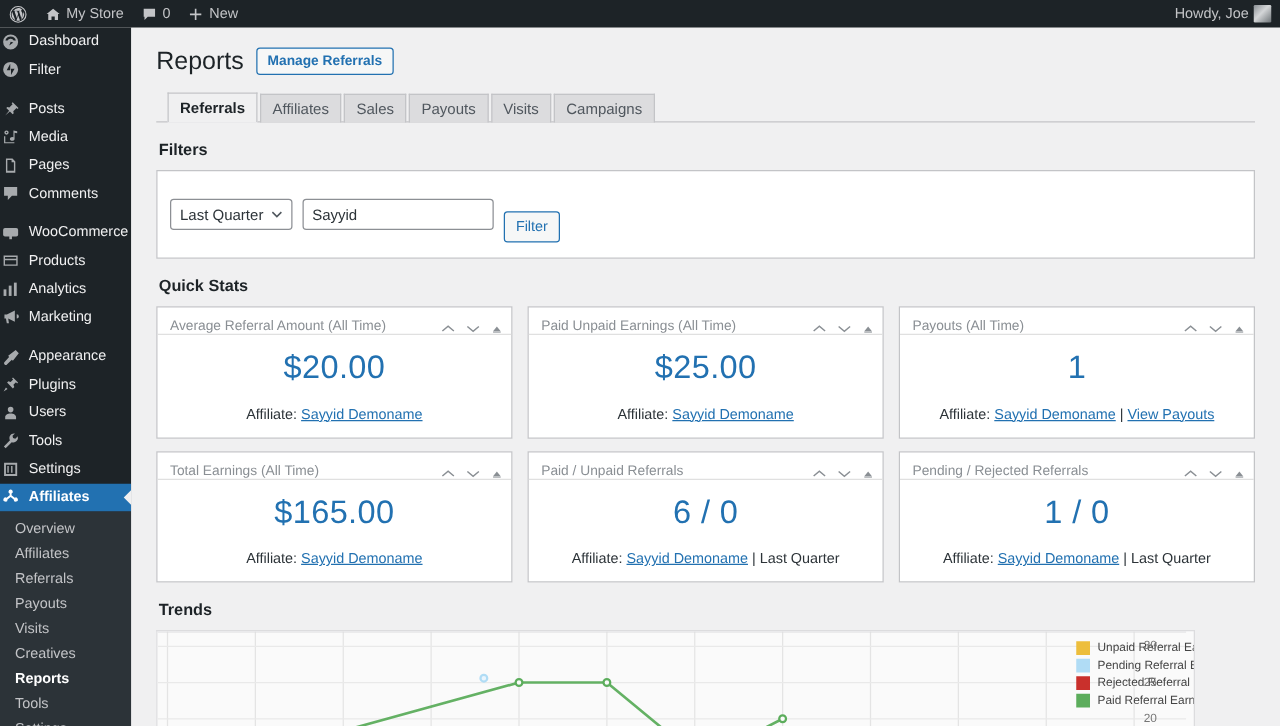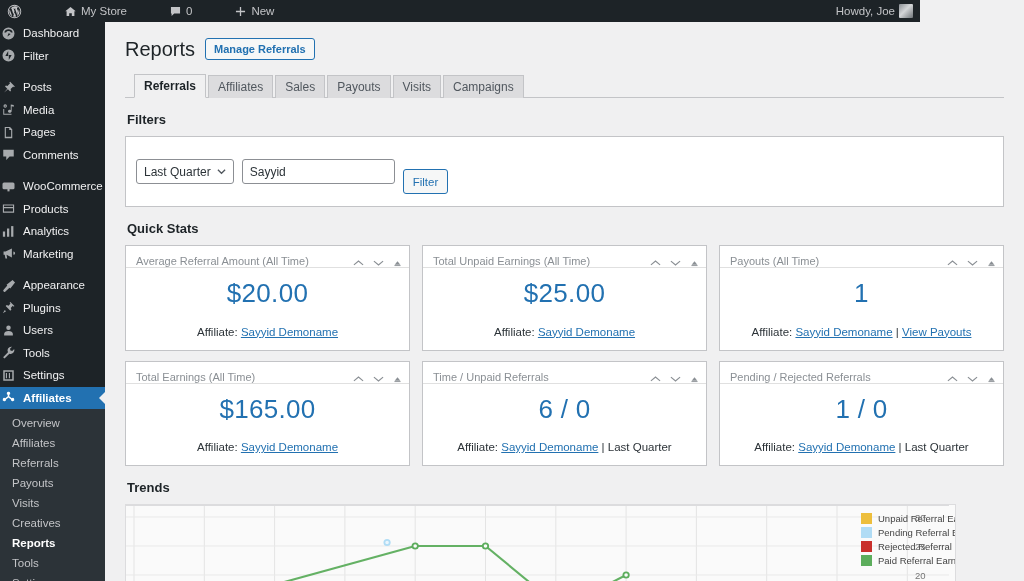--- a/index.html
+++ b/index.html
@@ -8,27 +8,26 @@
     overflow: hidden;
     background: #f0f0f1;
     font-family: "Liberation Sans", sans-serif;
     font-size: 13px;
     color: #3c434a;
   }
 
   
   #adminbar {
     position: absolute; top: 0; left: 0;
-    width: 920px; height: 22px;
+    width: 1024px; height: 22px;
     background: #1d2327;
     color: #c3c4c7;
     display: flex; align-items: center;
     font-size: 11.5px;
     z-index: 50;
-    gap: 28px;
   }
   .ab-item {
     display: flex; align-items: center; gap: 4px;
     height: 22px; padding: 0 7px;
     color: #c3c4c7; white-space: nowrap;
   }
   .ab-item svg { display: block; }
   #adminbar .spacer { flex: 1; }
   .ab-avatar {
     width: 14px; height: 14px; border-radius: 1px;
@@ -468,21 +467,21 @@
             </span>
           </span>
         </div>
         <div class="card-body">
           <div class="card-value">$20.00</div>
           <div class="card-sub"><span>Affiliate:</span> <a>Sayyid Demoname</a></div>
         </div>
       </div>
       <div class="card">
         <div class="card-head">
-          <span class="ch-title">Total Unpaid Earnings (All Time)</span>
+          <span class="ch-title">Paid Unpaid Earnings (All Time)</span>
           <span class="ch-actions">
             <span>
               <svg width="11" height="8" viewBox="0 0 12 8" fill="none" stroke="#8a8f94" stroke-width="1.3">
                 <path d="M1 6L6 1.8 11 6"></path>
               </svg>
             </span>
             <span>
               <svg width="11" height="8" viewBox="0 0 12 8" fill="none" stroke="#8a8f94" stroke-width="1.3">
                 <path d="M1 2l5 4.2L11 2"></path>
               </svg>
@@ -549,21 +548,21 @@
             </span>
           </span>
         </div>
         <div class="card-body">
           <div class="card-value">$165.00</div>
           <div class="card-sub"><span>Affiliate:</span> <a>Sayyid Demoname</a></div>
         </div>
       </div>
       <div class="card">
         <div class="card-head">
-          <span class="ch-title">Time / Unpaid Referrals</span>
+          <span class="ch-title">Paid / Unpaid Referrals</span>
           <span class="ch-actions">
             <span>
               <svg width="11" height="8" viewBox="0 0 12 8" fill="none" stroke="#8a8f94" stroke-width="1.3">
                 <path d="M1 6L6 1.8 11 6"></path>
               </svg>
             </span>
             <span>
               <svg width="11" height="8" viewBox="0 0 12 8" fill="none" stroke="#8a8f94" stroke-width="1.3">
                 <path d="M1 2l5 4.2L11 2"></path>
               </svg>

